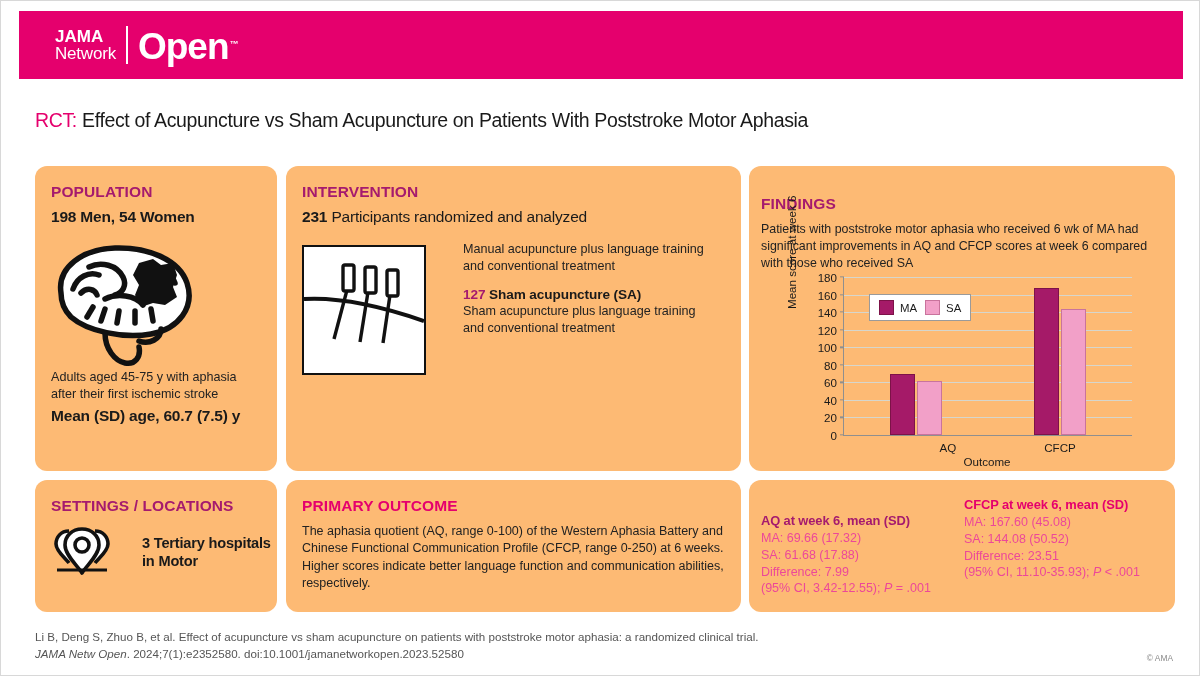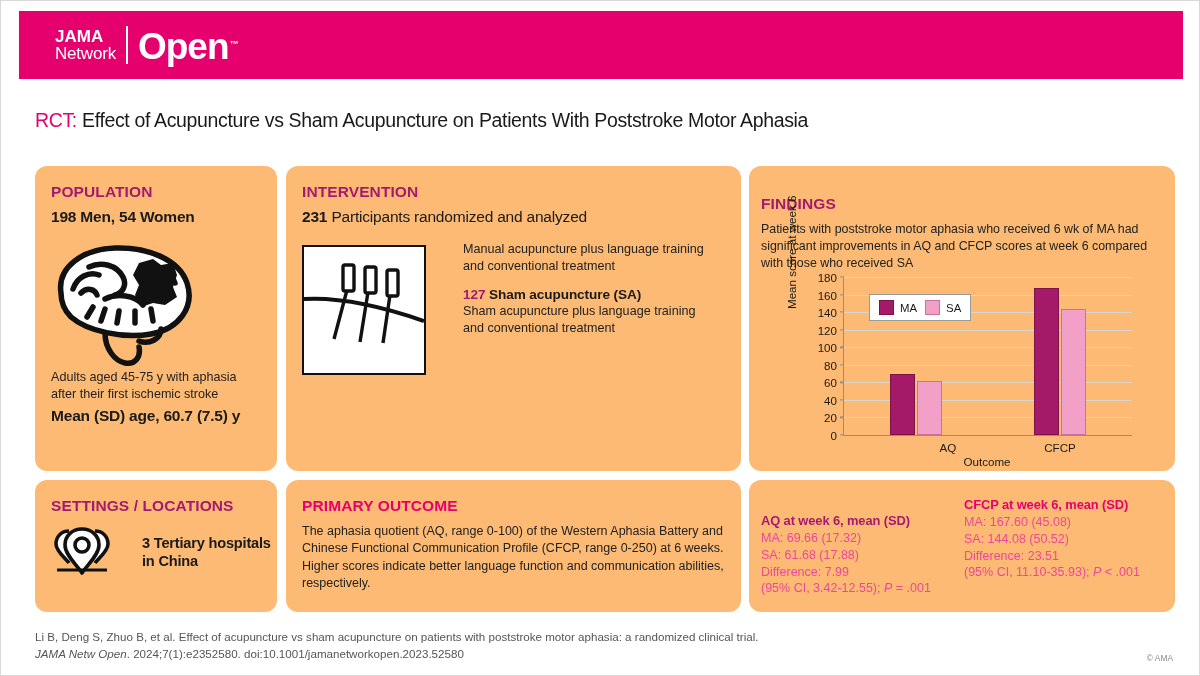--- a/index.html
+++ b/index.html
@@ -456,21 +456,21 @@
           <path d="M18 6 C10 6 5 12 5 19 C5 26 14 33 18 38" fill="#ffffff"></path>
           <path d="M44 6 C52 6 57 12 57 19 C57 26 48 33 44 38" fill="#ffffff"></path>
           <path d="M31 4 C21 4 14 11 14 20 C14 30 26 40 31 48 C36 40 48 30 48 20 C48 11 41 4 31 4 Z" fill="#ffffff"></path>
           <circle cx="31" cy="20" r="7" fill="#ffffff"></circle>
           <line x1="6" y1="45" x2="56" y2="45" stroke-width="3.2"></line>
         </g>
       </svg>
     </div>
     <div class="set-text">
       <div>3 Tertiary hospitals</div>
-      <div>in China</div>
+      <div>in Motor</div>
     </div>
   </div>
 
   <div class="panel prim-panel"></div>
   <div class="prim-top">
     <div class="panel-head pink">PRIMARY OUTCOME</div>
     <div class="prim-desc">The aphasia quotient (AQ, range 0-100) of the Western Aphasia Battery and Chinese Functional Communication Profile (CFCP, range 0-250) at 6 weeks. Higher scores indicate better language function and communication abilities, respectively.</div>
   </div>
 
   <div class="panel res-panel"></div>

